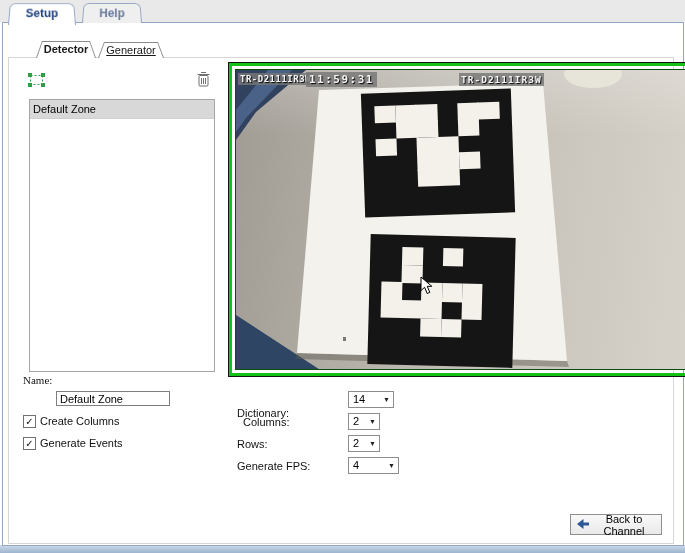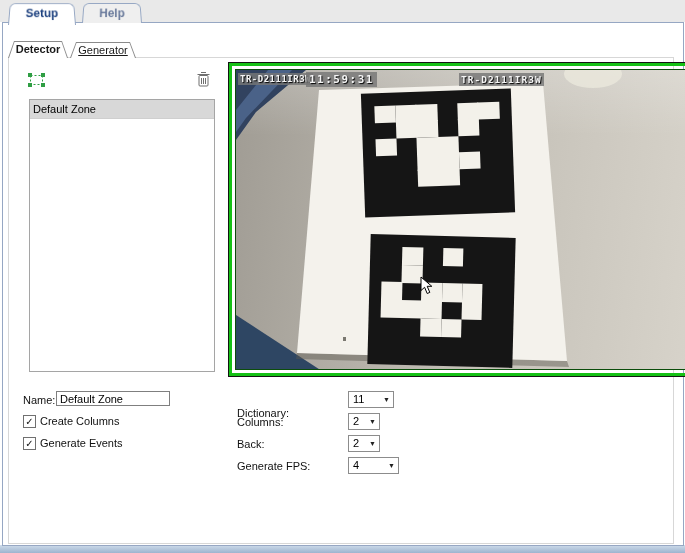--- a/index.html
+++ b/index.html
@@ -14,21 +14,21 @@
   #tab-setup{left:8px;width:66px;background:#fff;color:#1b3f7e;z-index:6;height:22px;}
   #tab-help{left:82px;width:58px;background:#efefef;color:#67789a;z-index:2;}
 
   
   #setup-panel{position:absolute;left:2px;top:22px;width:680px;height:522px;background:#fff;
     border:1px solid #96a7c3;z-index:1;}
   #bottom-edge{position:absolute;left:0px;top:545px;width:685px;height:8px;
     background:linear-gradient(#cfdceb,#9db4cf);}
 
   
-  .subtab{position:absolute;z-index:3;cursor:default;}
+  .subtab{position:absolute;z-index:3;cursor:default;margin-left:28px;}
   .subtab .shape-b{position:absolute;inset:0;background:#8a8a8a;
     clip-path:polygon(6px 0,calc(100% - 6px) 0,100% 100%,0 100%);}
   .subtab .shape-f{position:absolute;left:1px;right:1px;top:1px;bottom:0;background:#fff;
     clip-path:polygon(5.5px 0,calc(100% - 5.5px) 0,100% 100%,0 100%);}
   .subtab .lbl{position:relative;text-align:center;font-size:11px;color:#1a1a1a;z-index:2;}
   #tab-detector{left:8px;top:41px;width:60px;height:17px;}
   #tab-detector .lbl{font-weight:bold;line-height:17px;}
   #tab-generator{left:70px;top:42px;width:66px;height:16px;}
   #tab-generator .lbl{line-height:16px;text-decoration:underline;}
 
@@ -198,47 +198,55 @@
           </div>
           <div id="mouse-cursor">
           <svg width="13" height="19" viewBox="0 0 13 19">
             <path d="M1 1 L1 14.5 L4.6 11.3 L7.2 17.5 L9.8 16.4 L7.2 10.3 L11.8 10.3 Z" fill="#ffffff" stroke="#000000" stroke-width="1"></path>
           </svg>
         </div>
       </div>
     </div>
   </div>
 
-  <div class="flabel" style="left:23px;top:394px;">Name:</div>
+  <div class="flabel" style="left:23px;top:374px;font-family:Liberation Serif, serif;">Name:</div>
   <input id="name-input" type="text" value="Default Zone" style="">
 
   <div class="cbx" style="left:23px;top:415px;">✓</div>
   <div class="flabel" style="left:40px;top:415px;">Create Columns</div>
 
   <div class="cbx" style="left:23px;top:437px;">✓</div>
   <div class="flabel" style="left:40px;top:437px;">Generate Events</div>
 
   <div class="flabel" style="left:237px;top:407px;">Dictionary:</div>
   <div class="dd" style="left:348px;top:391px;width:40px;">
-    <span>11</span>
-    <span class="arr">▼</span>
-  </div>
-
-  <div class="flabel" style="left:237px;top:416px;">Columns:</div>
+    <span>14</span>
+    <span class="arr">▼</span>
+  </div>
+
+  <div class="flabel" style="left:243px;top:416px;">Columns:</div>
   <div class="dd" style="left:348px;top:413px;width:26px;">
     <span>2</span>
     <span class="arr">▼</span>
   </div>
 
-  <div class="flabel" style="left:237px;top:438px;">Back:</div>
+  <div class="flabel" style="left:237px;top:438px;">Rows:</div>
   <div class="dd" style="left:348px;top:435px;width:26px;">
     <span>2</span>
     <span class="arr">▼</span>
   </div>
 
   <div class="flabel" style="left:237px;top:460px;">Generate FPS:</div>
   <div class="dd" style="left:348px;top:457px;width:45px;">
     <span>4</span>
     <span class="arr">▼</span>
   </div>
 
+  <button id="back-btn">
+    <span>
+      <svg width="12" height="10" viewBox="0 0 12 10">
+        <path d="M6.5 0 L0 5 L6.5 10 L6.5 6.6 L12 6.6 L12 3.4 L6.5 3.4 Z" fill="#2b5797"></path>
+      </svg>
+    </span>
+    <span>Back to Channel</span>
+  </button>
 
 </div>
 
 </body></html>

